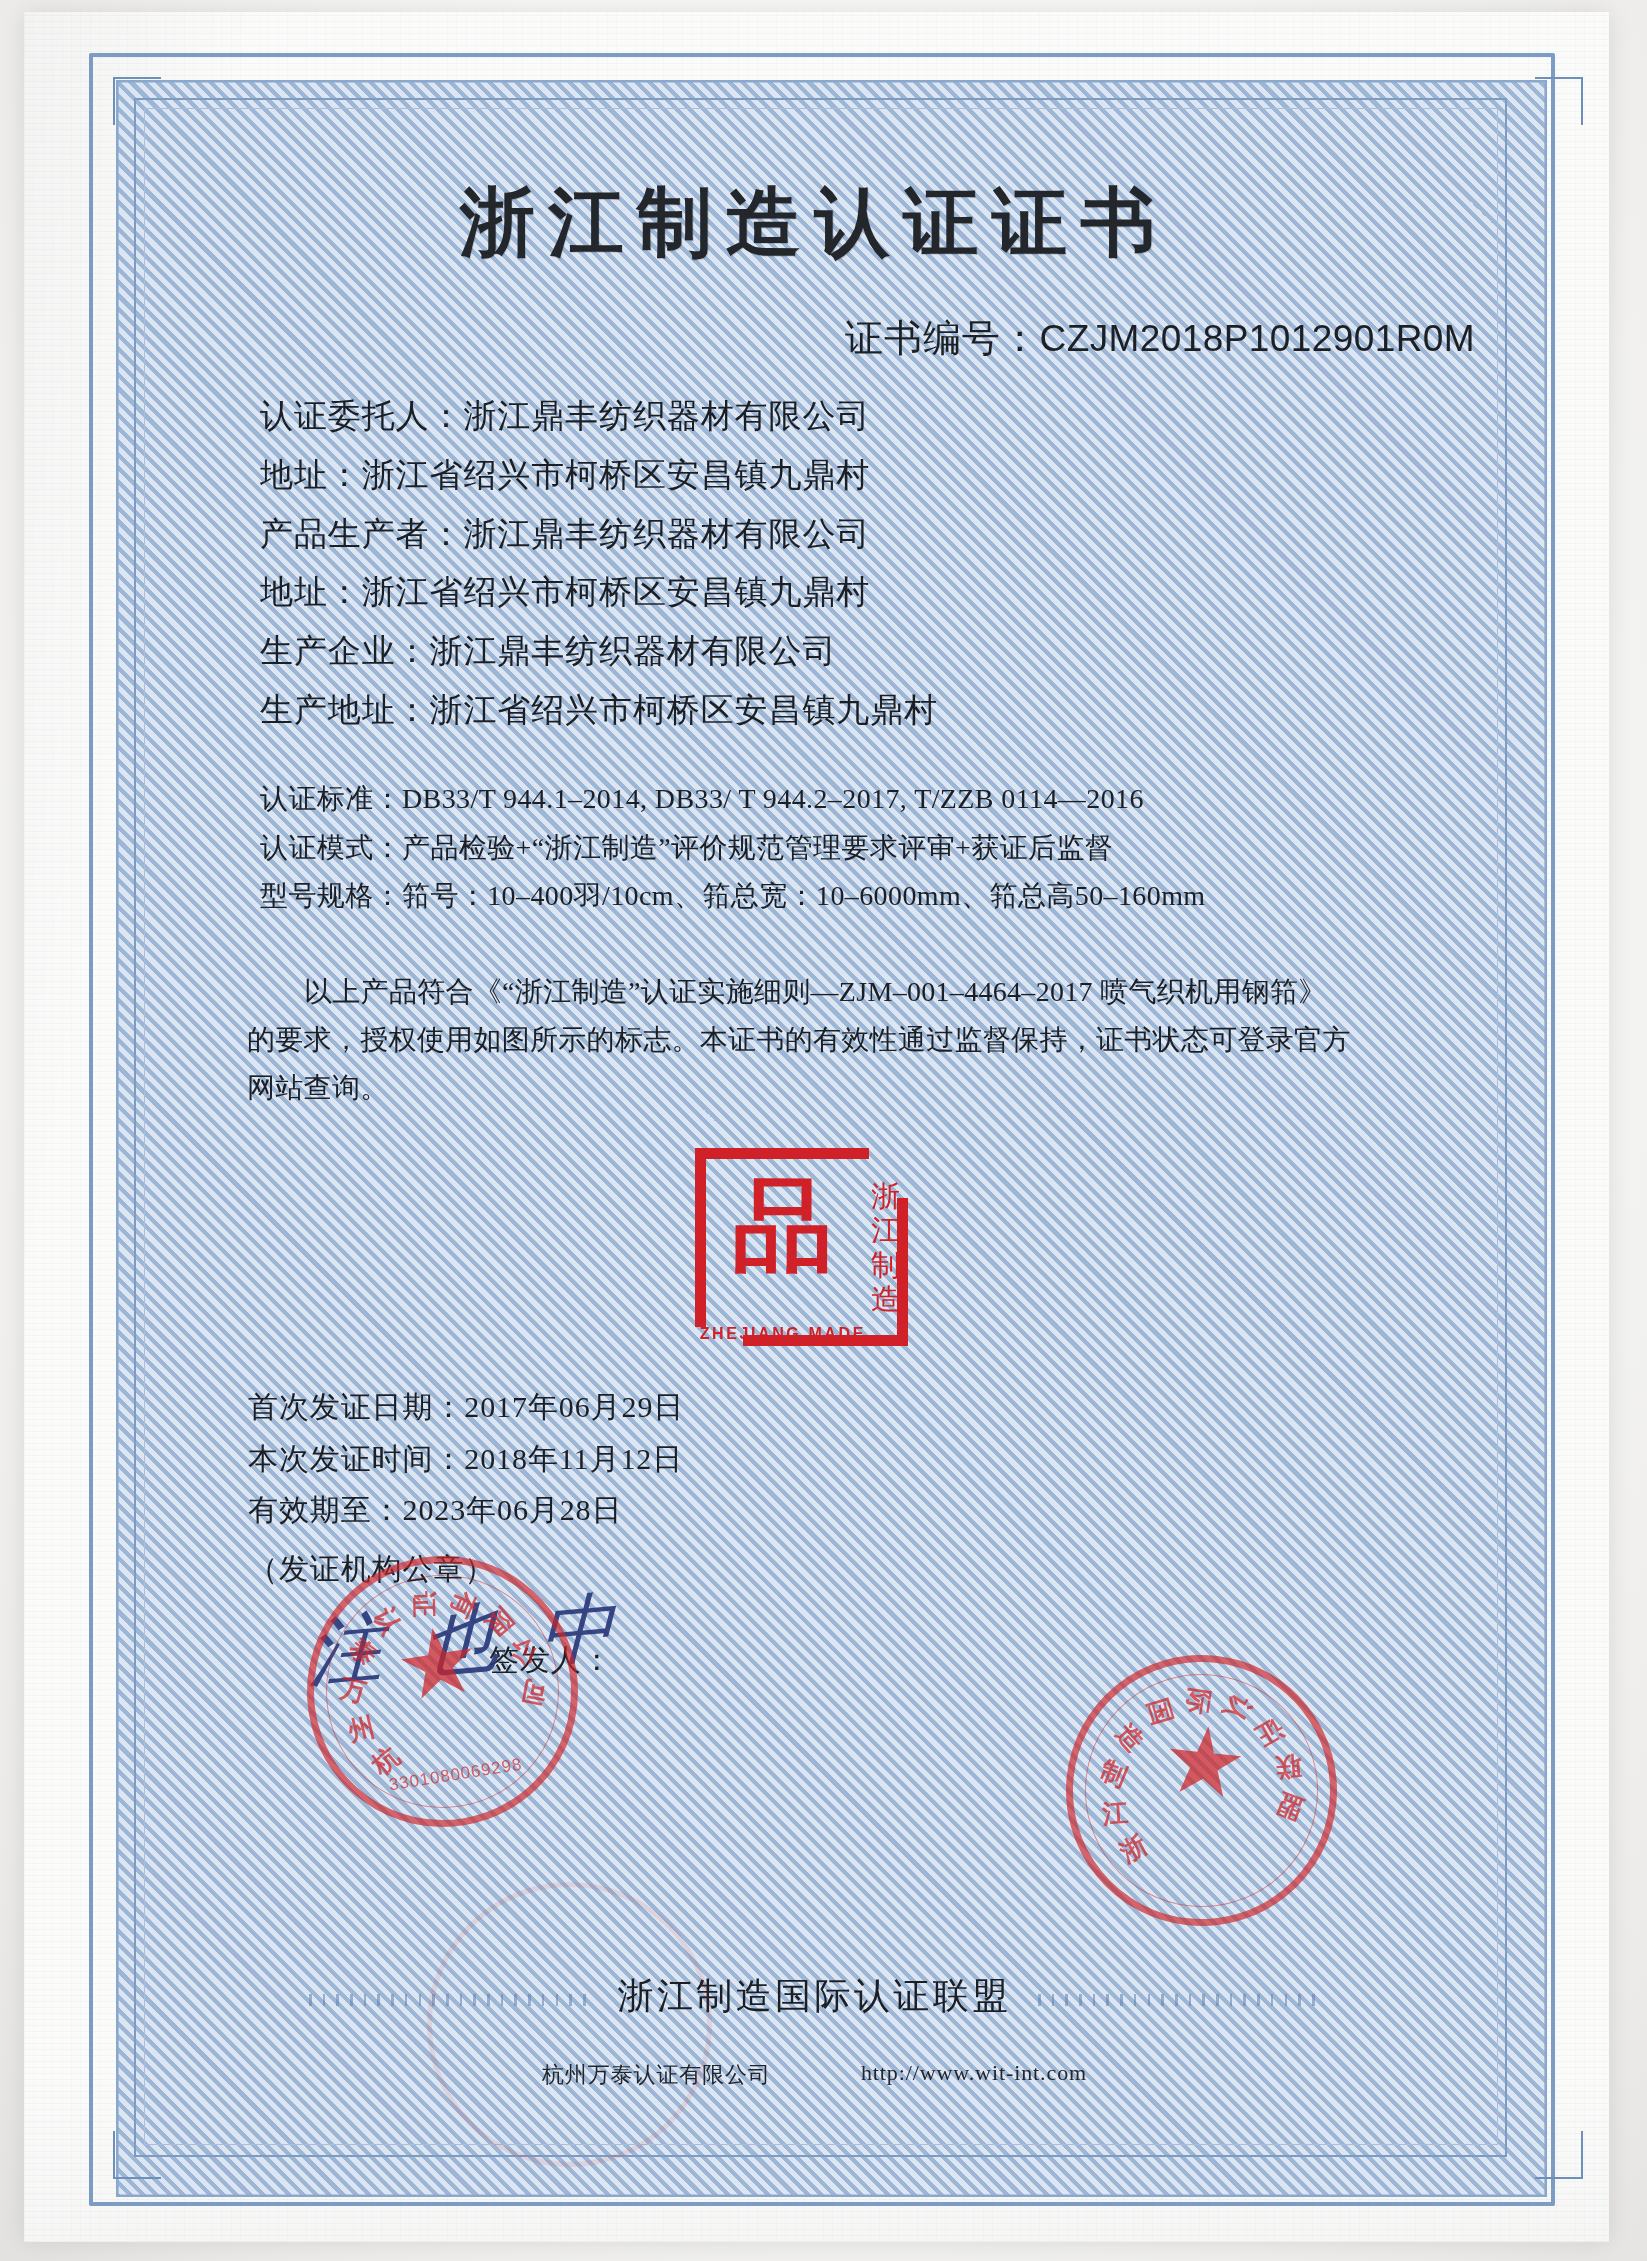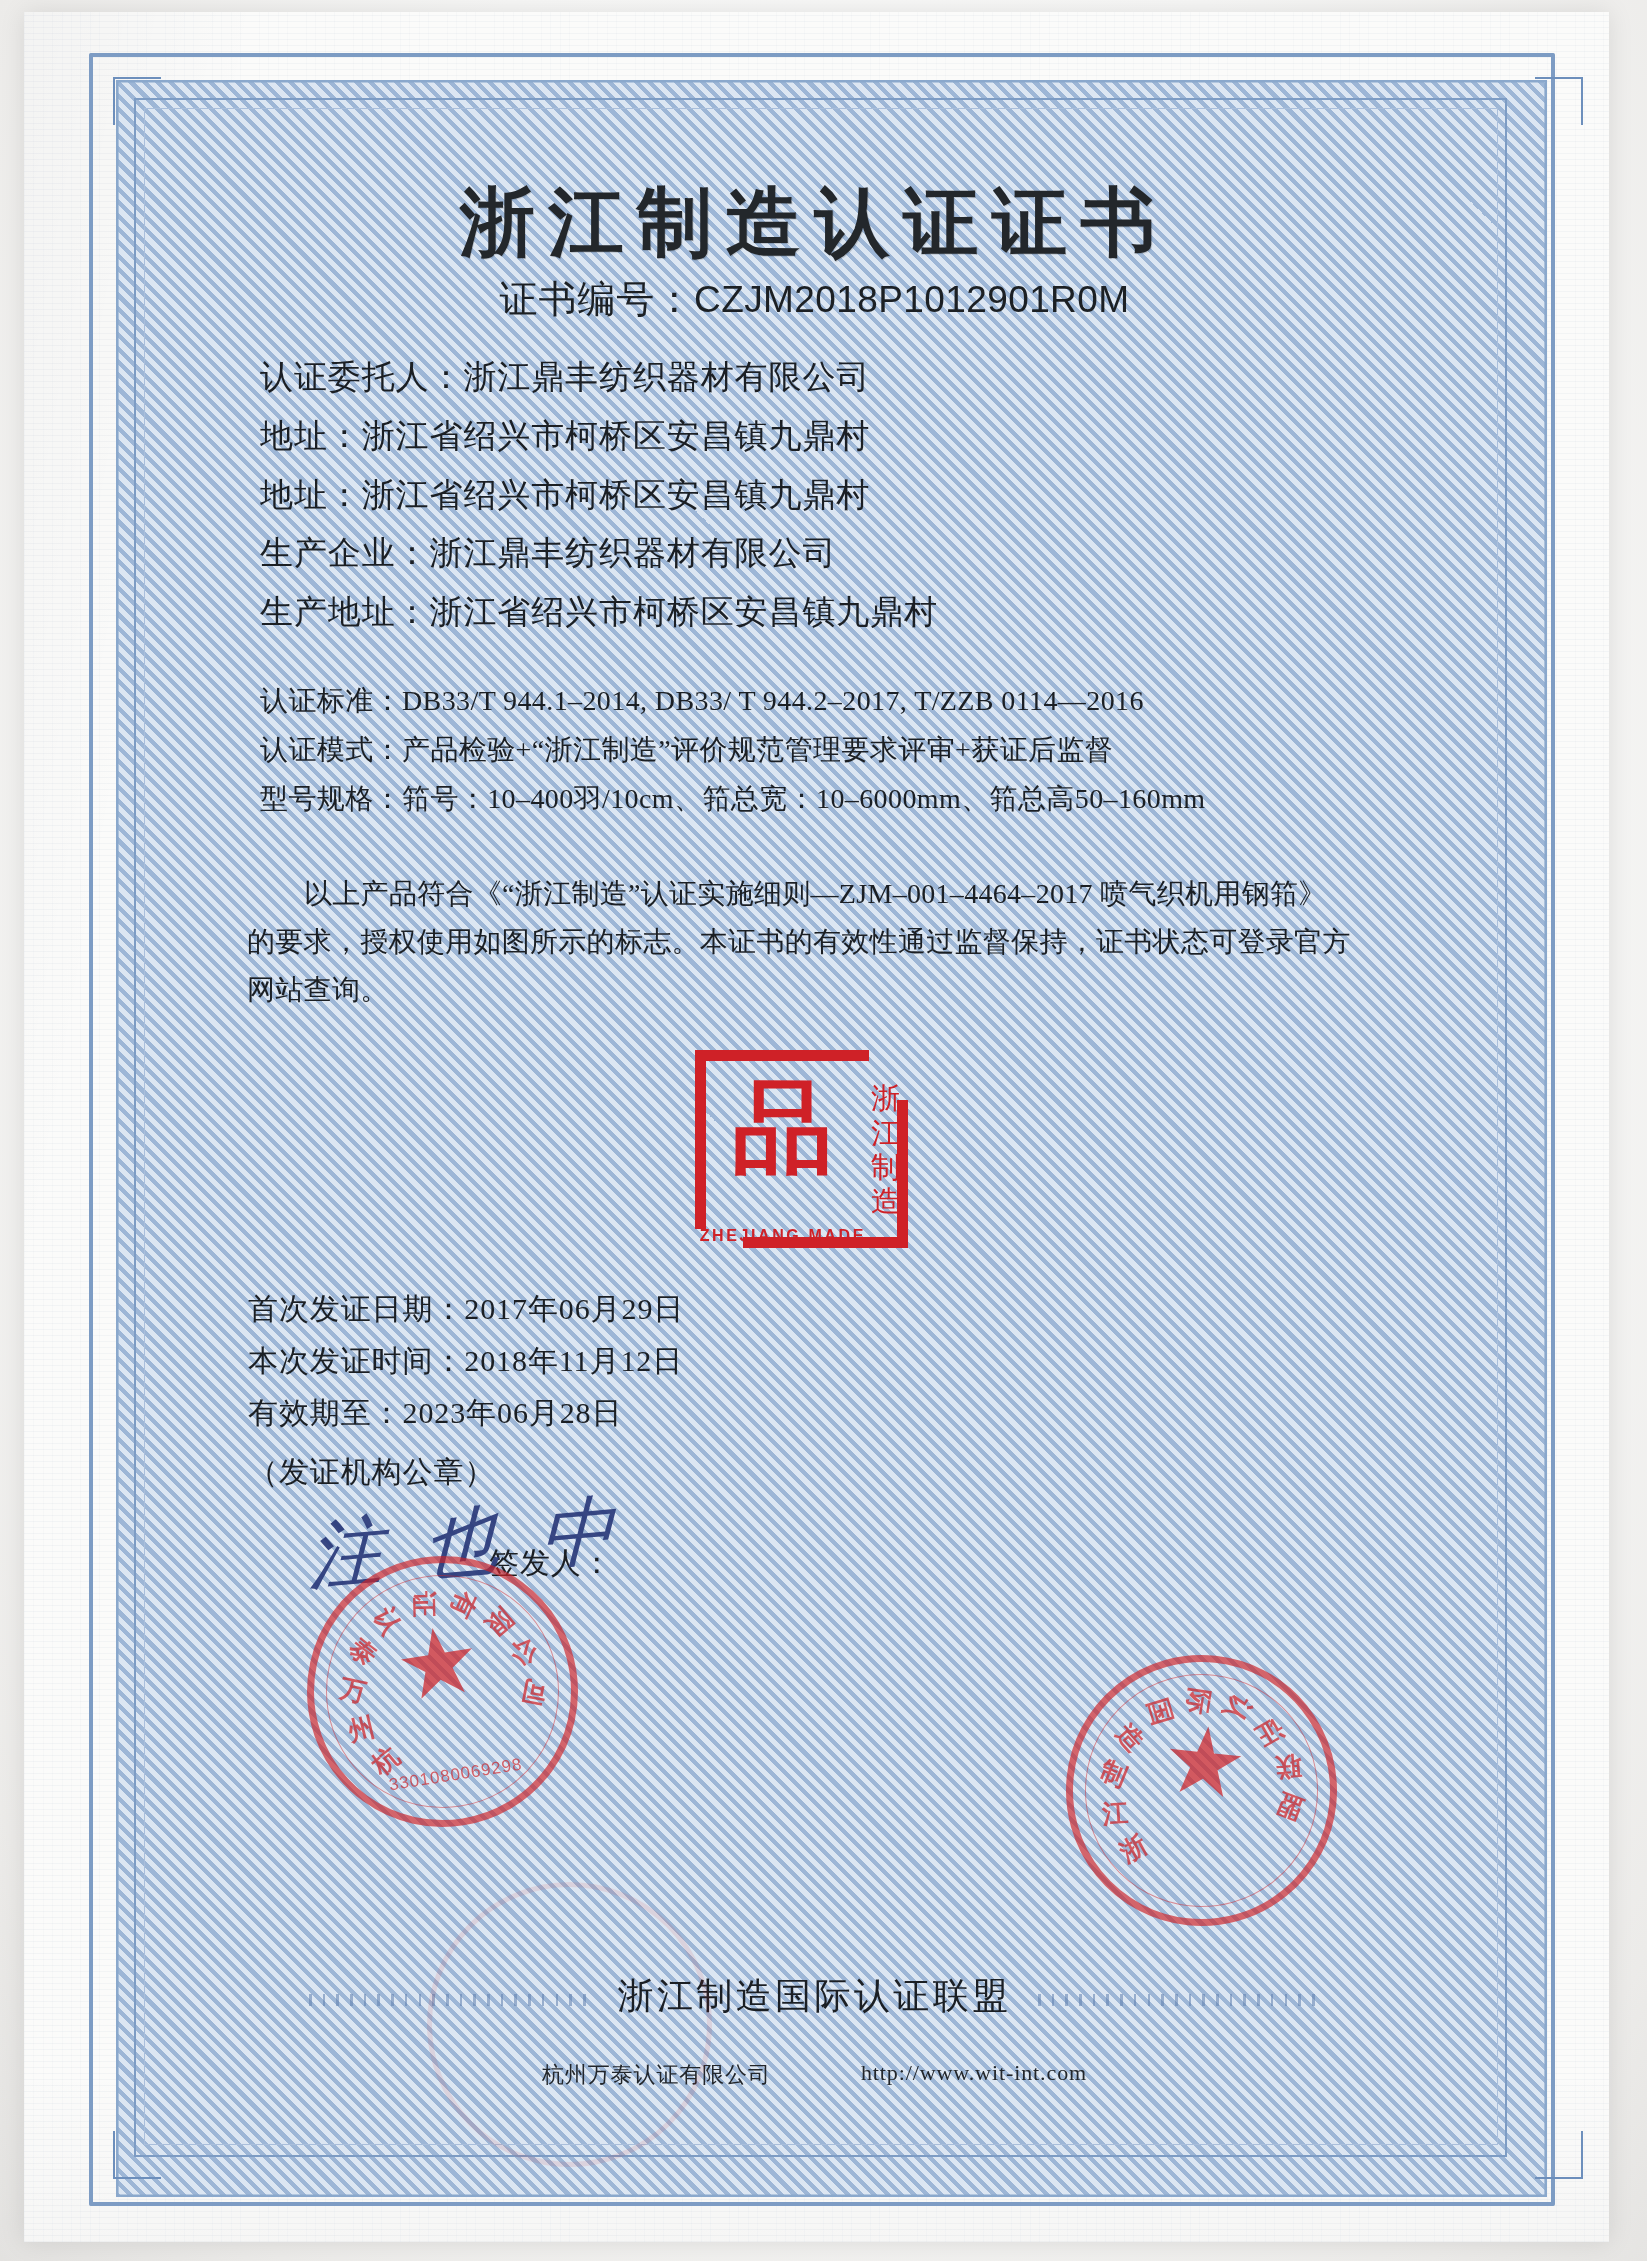--- a/index.html
+++ b/index.html
@@ -109,21 +109,22 @@
     margin-top: 41px;
     font-family: "DejaVu Serif", serif;
     font-size: 75px;
     letter-spacing: 13.7px;
     color: #23272b;
     font-weight: 700;
     text-shadow: 0.9px 0.9px 0 rgba(0,0,0,0.14);
   }
 
   .cert-number {
-    text-align: center;
+    text-align: right;
+    margin-top: 39px;
     font-size: 38px;
     color: #1c2024;
     letter-spacing: 0.9px;
   }
   .cert-number .num {
     font-family: "Liberation Sans", sans-serif;
     font-size: 37px;
     letter-spacing: 0.4px;
   }
 
@@ -404,20 +405,23 @@
       <div class="cert-number">
         <span>证书编号：</span><span class="num">CZJM2018P1012901R0M</span>
       </div>
 
       <div class="field-block">
         <div class="field-row">
           <span class="label">认证委托人：</span><span class="value">浙江鼎丰纺织器材有限公司</span>
         </div>
         <div class="field-row">
           <span class="label">地址：</span><span class="value">浙江省绍兴市柯桥区安昌镇九鼎村</span>
+        </div>
+        <div class="field-row">
+          <span class="label">产品生产者：</span><span class="value">浙江鼎丰纺织器材有限公司</span>
         </div>
         <div class="field-row">
           <span class="label">地址：</span><span class="value">浙江省绍兴市柯桥区安昌镇九鼎村</span>
         </div>
         <div class="field-row">
           <span class="label">生产企业：</span><span class="value">浙江鼎丰纺织器材有限公司</span>
         </div>
         <div class="field-row">
           <span class="label">生产地址：</span><span class="value">浙江省绍兴市柯桥区安昌镇九鼎村</span>
         </div>

